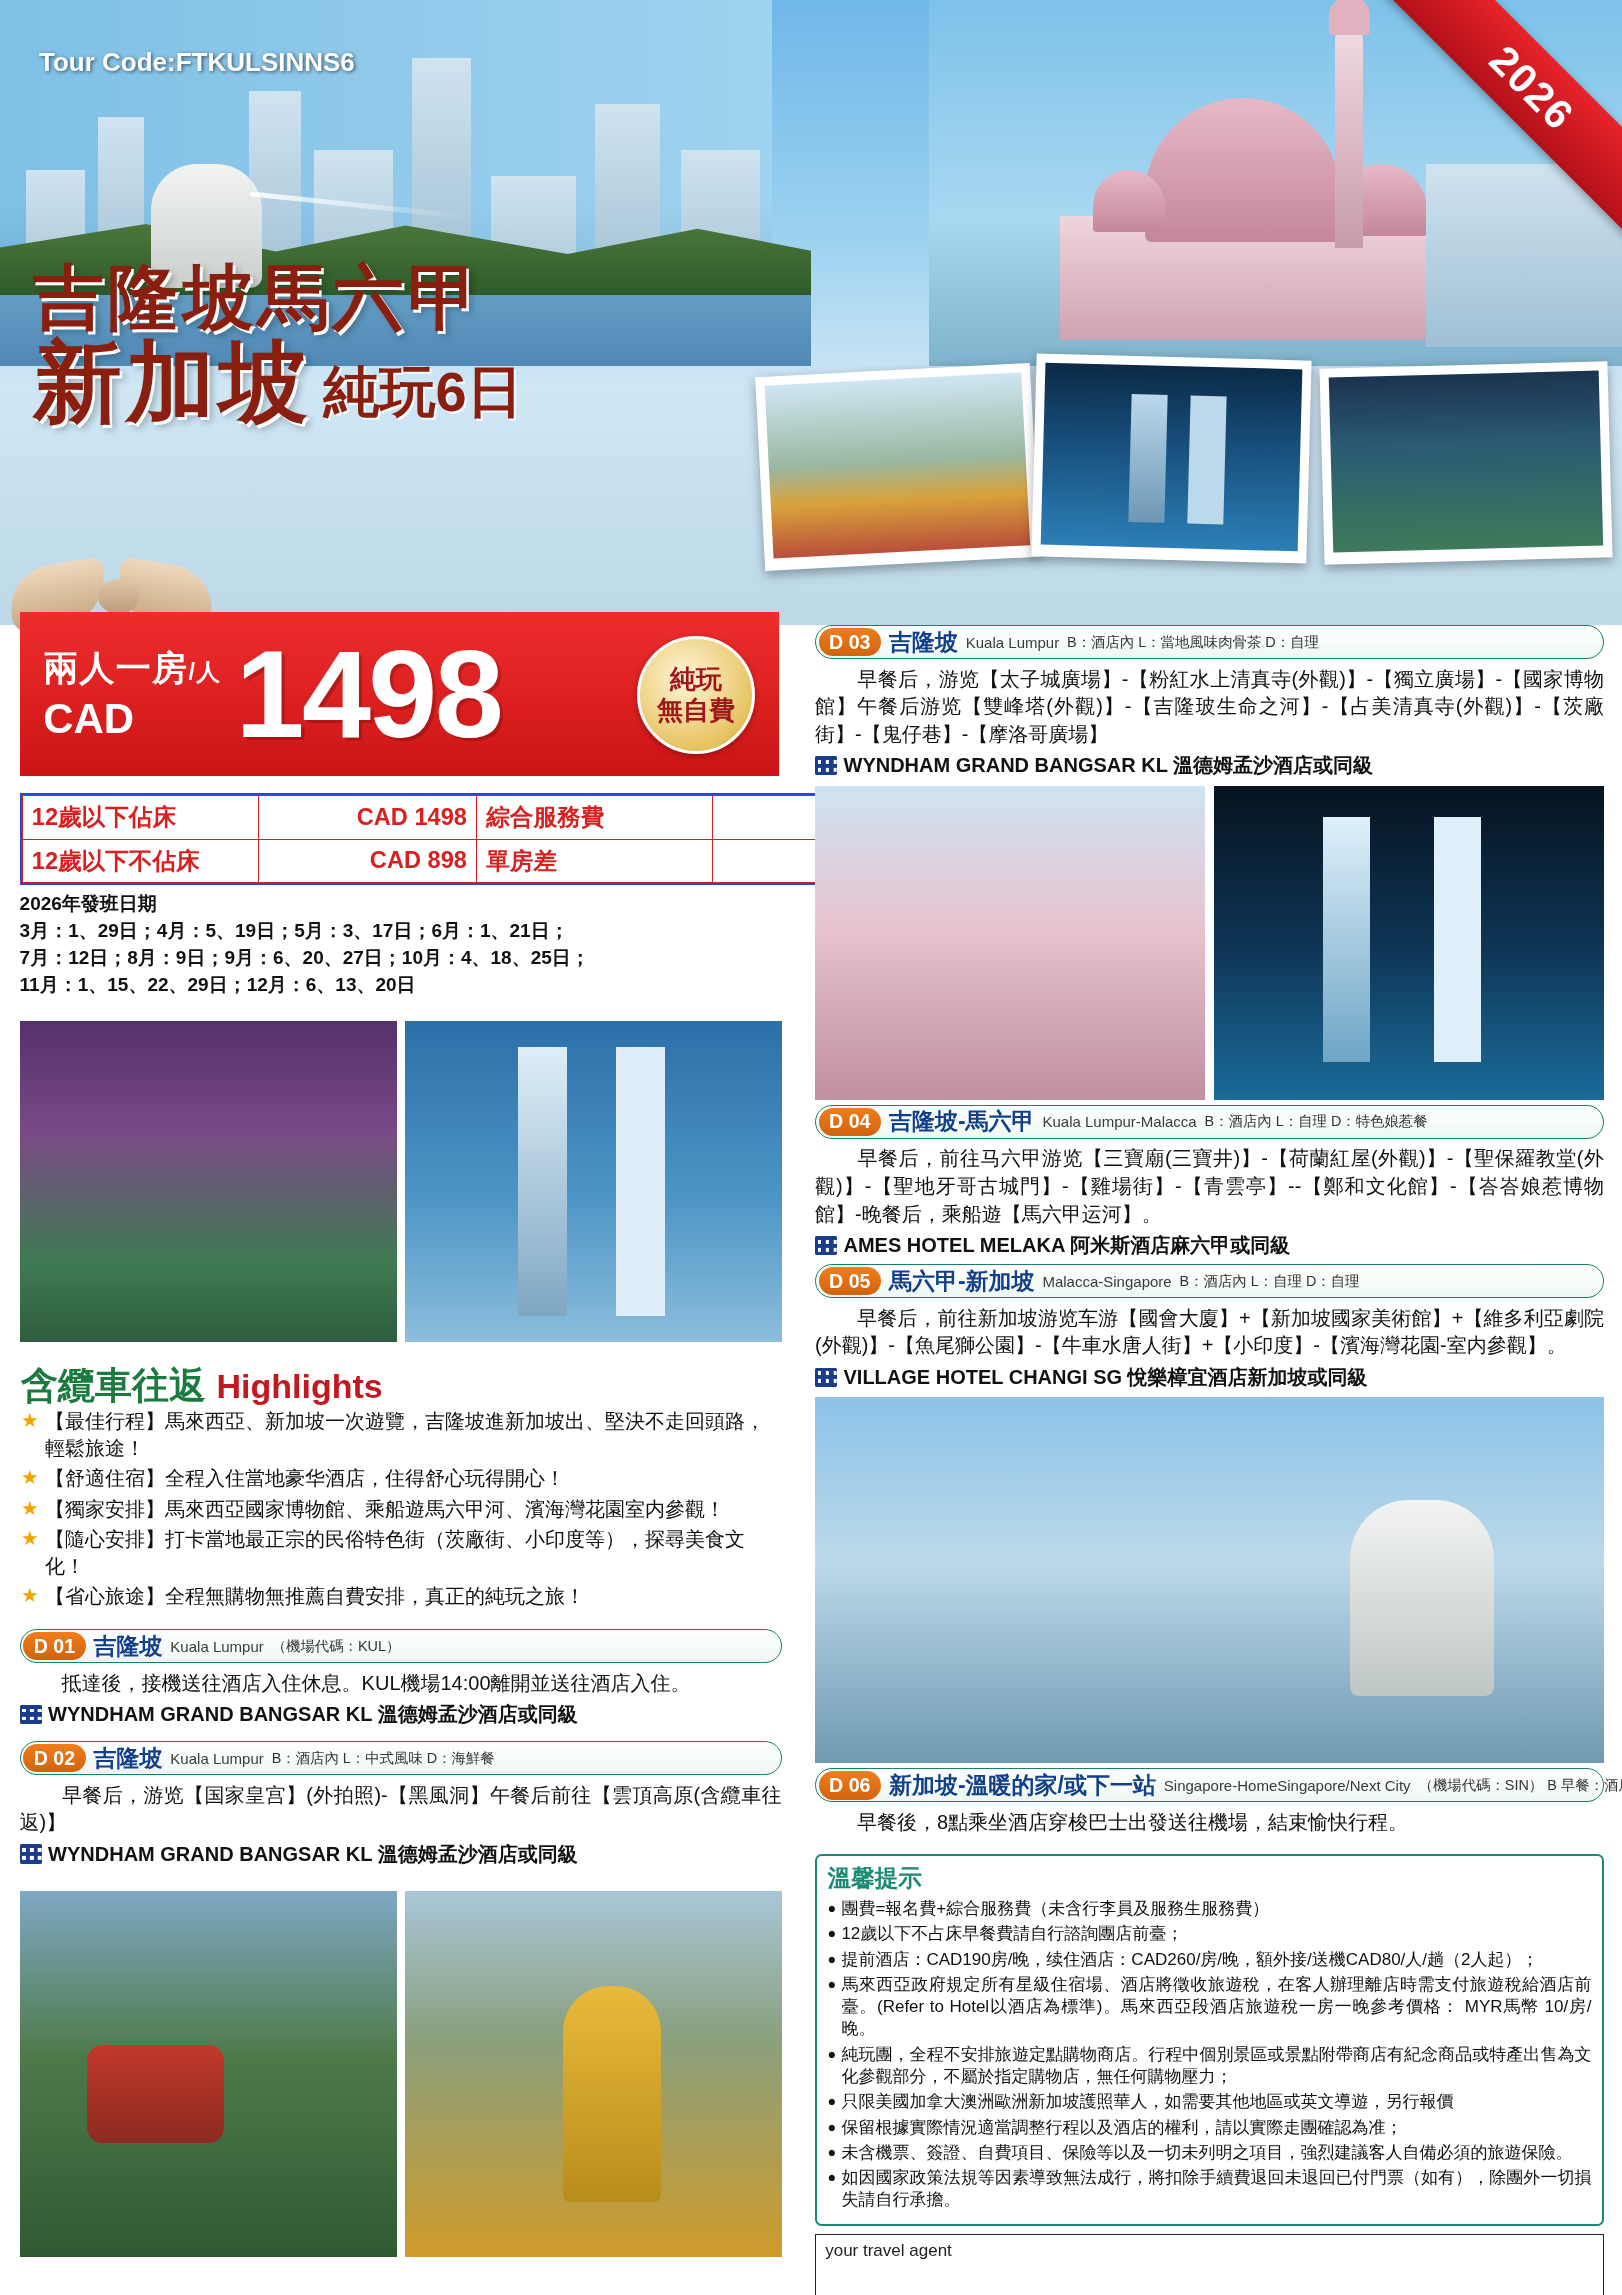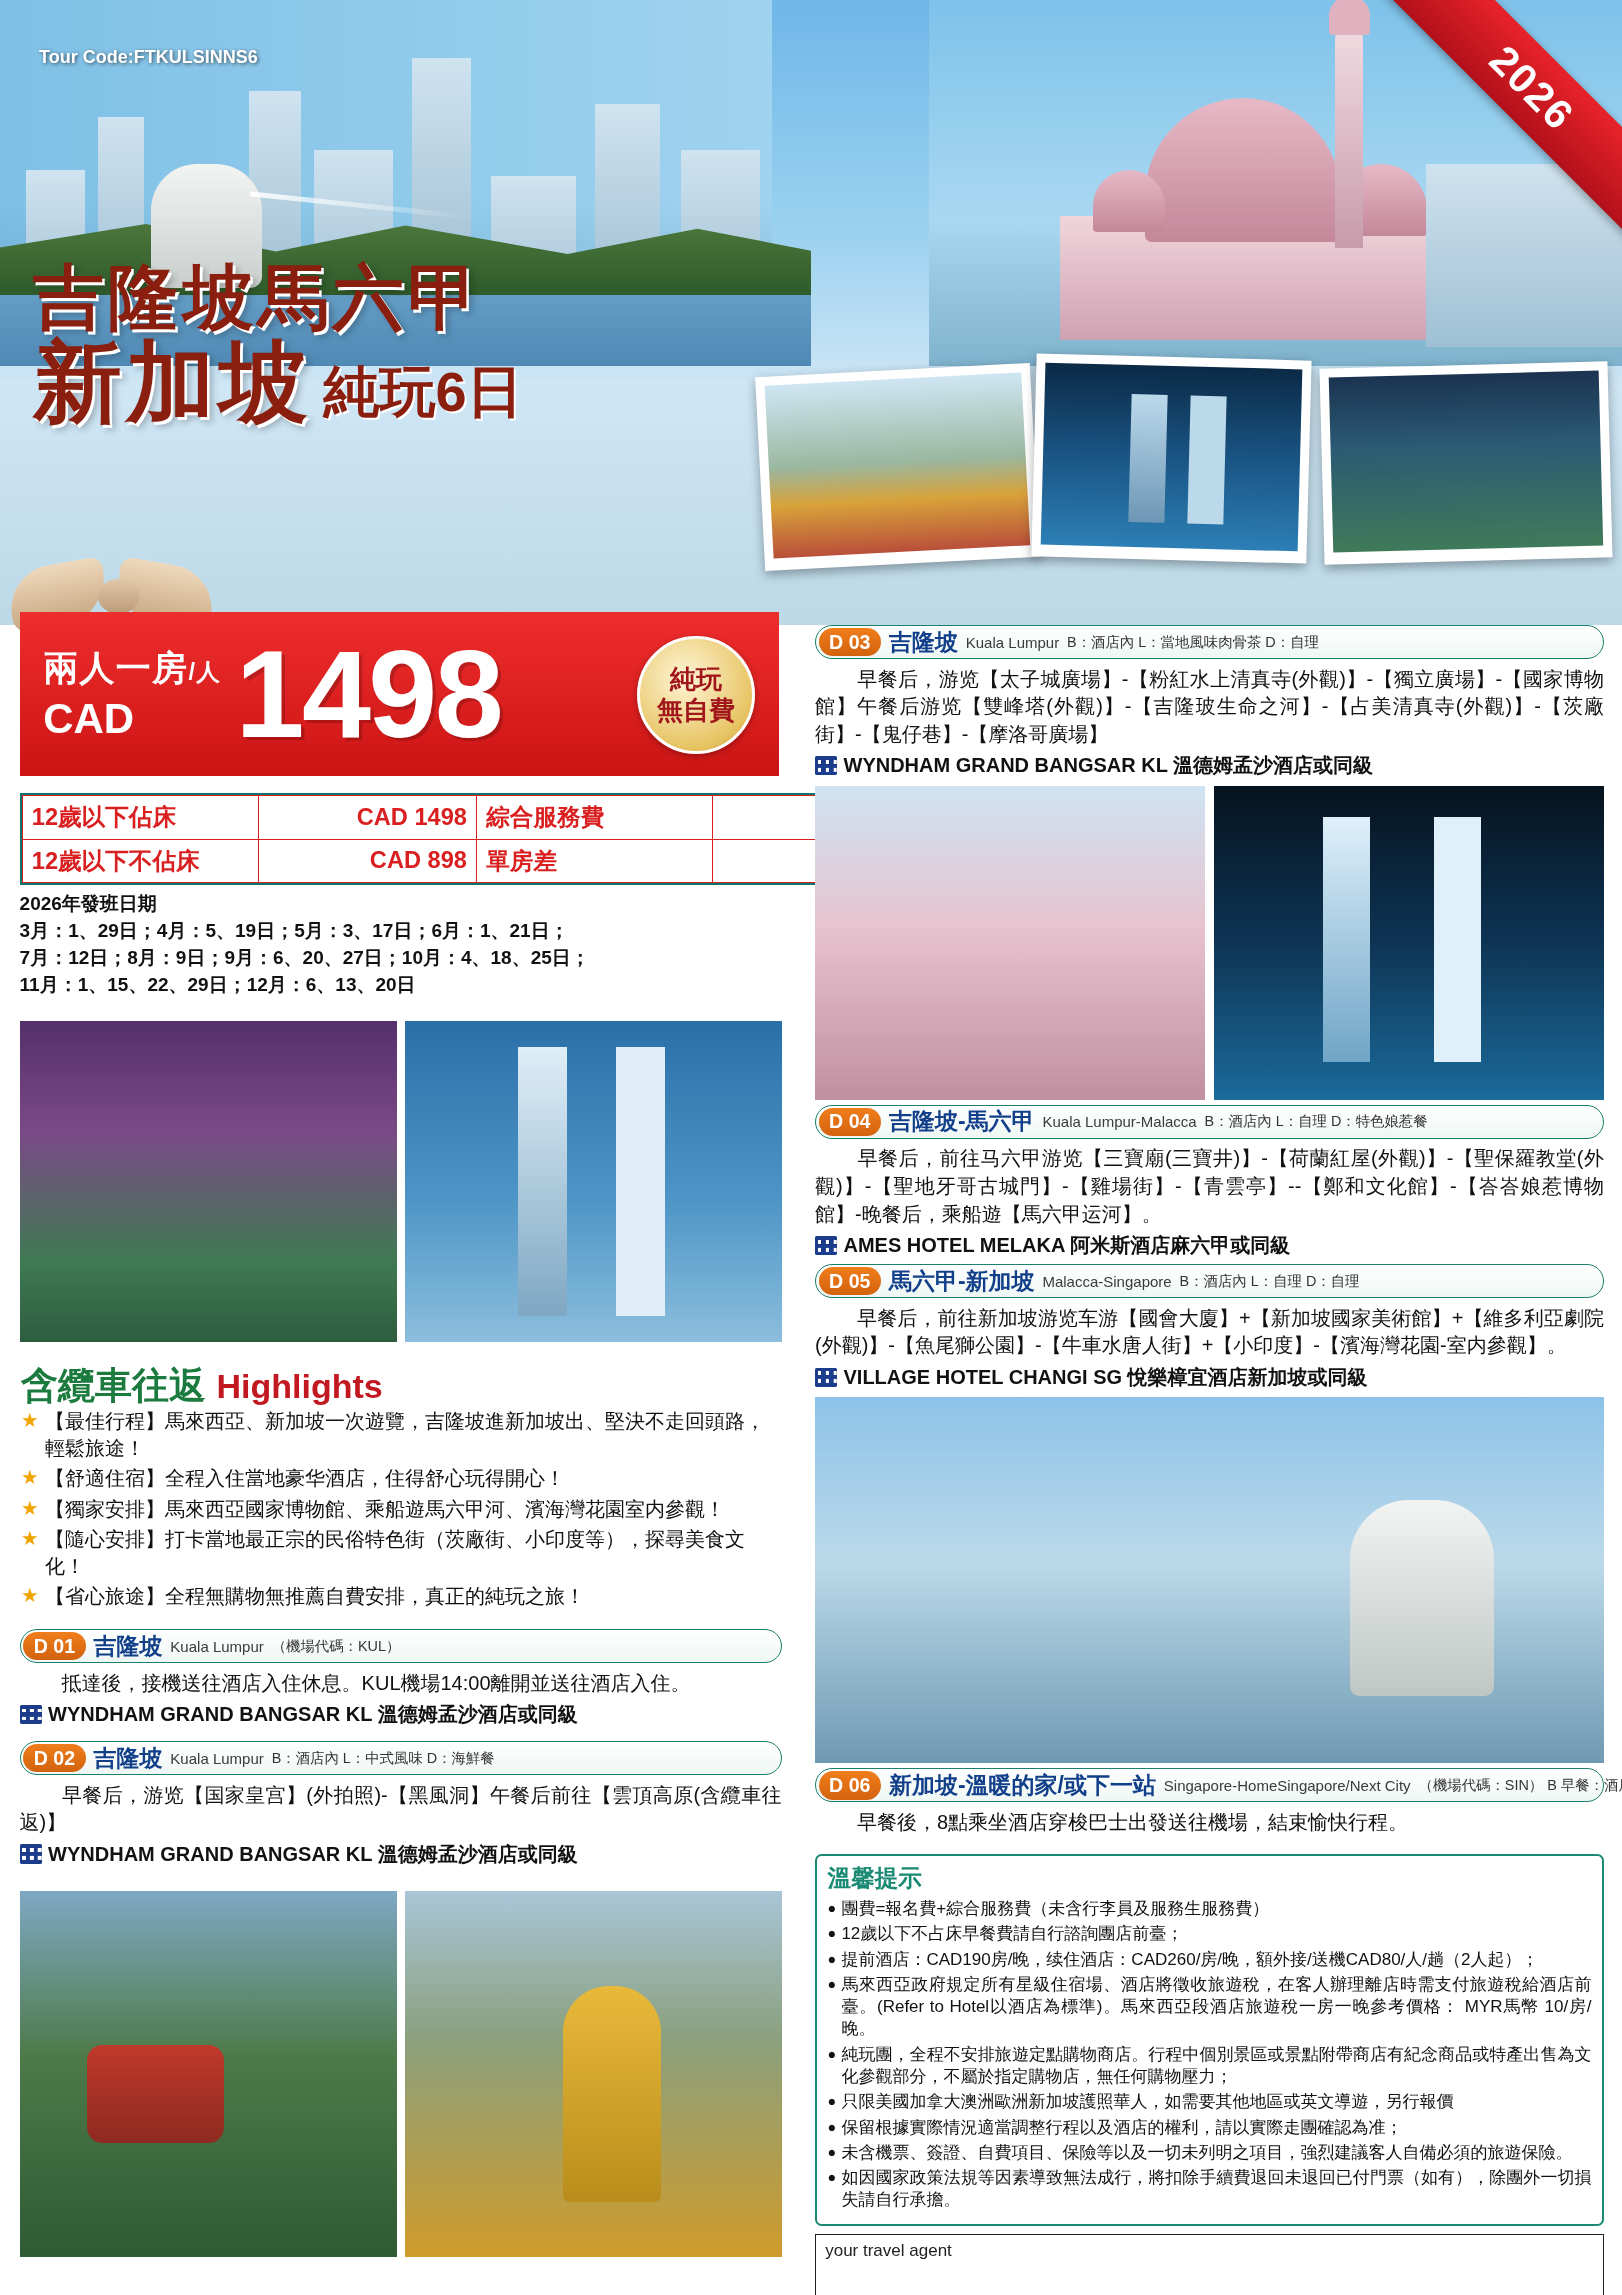--- a/index.html
+++ b/index.html
@@ -96,21 +96,21 @@
     background:linear-gradient(180deg,#e8232a,#b3111a);
     transform:rotate(45deg);
     color:#fff; font-size:41px; font-weight:bold;
     display:flex; align-items:center; justify-content:center;
     letter-spacing:2px;
     box-shadow:0 2.6px 9.2px rgba(0,0,0,.35);
   }
 
   .tourcode {
     position:absolute; left:39px; top:47px;
-    color:#fff; font-size:18px; font-weight:bold;
+    color:#fff; font-size:26px; font-weight:bold;
     text-shadow:1.3px 1.3px 3.9px rgba(0,0,0,.6);
   }
 
   .title-block { position:absolute; left:33px; top:262px; }
   .title-line1 {
     font-size:71px; font-weight:bold; color:#8a1f0f; line-height:1.0;
     text-shadow:2.6px 2.6px 0 #fff, 5.2px 5.2px 7.9px rgba(0,0,0,.25);
     letter-spacing:3.9px;
   }
   .title-line2 { display:flex; align-items:flex-end; gap:11.8px; margin-top:5.2px;}
@@ -159,21 +159,21 @@
     background:radial-gradient(circle at 40% 35%,#fff6d8,#e7c463 70%,#c79c35 100%);
     border:3.3px solid #fff;
     display:flex; flex-direction:column; align-items:center; justify-content:center;
     color:#a1161b; font-weight:bold; font-size:26px; line-height:1.18;
     box-shadow:0 2px 6.5px rgba(0,0,0,.3);
   }
 
   
   .price-table {
     position:absolute; left:19.6px; top:793px; width:914px; height:92px;
-    border:2px solid #0f766e; border-collapse:collapse;
+    border:2px solid #1d4ed8; border-collapse:collapse;
   }
   .price-table table { width:100%; height:100%; border-collapse:collapse; }
   .price-table td {
     border:1.3px solid #d91f1f; color:#d91f1f; font-size:23.6px; font-weight:bold;
     padding:2.6px 9.2px; white-space:nowrap;
   }
   .pt-label { width:26%; }
   .pt-val { width:24%; text-align:right; }
 
   

